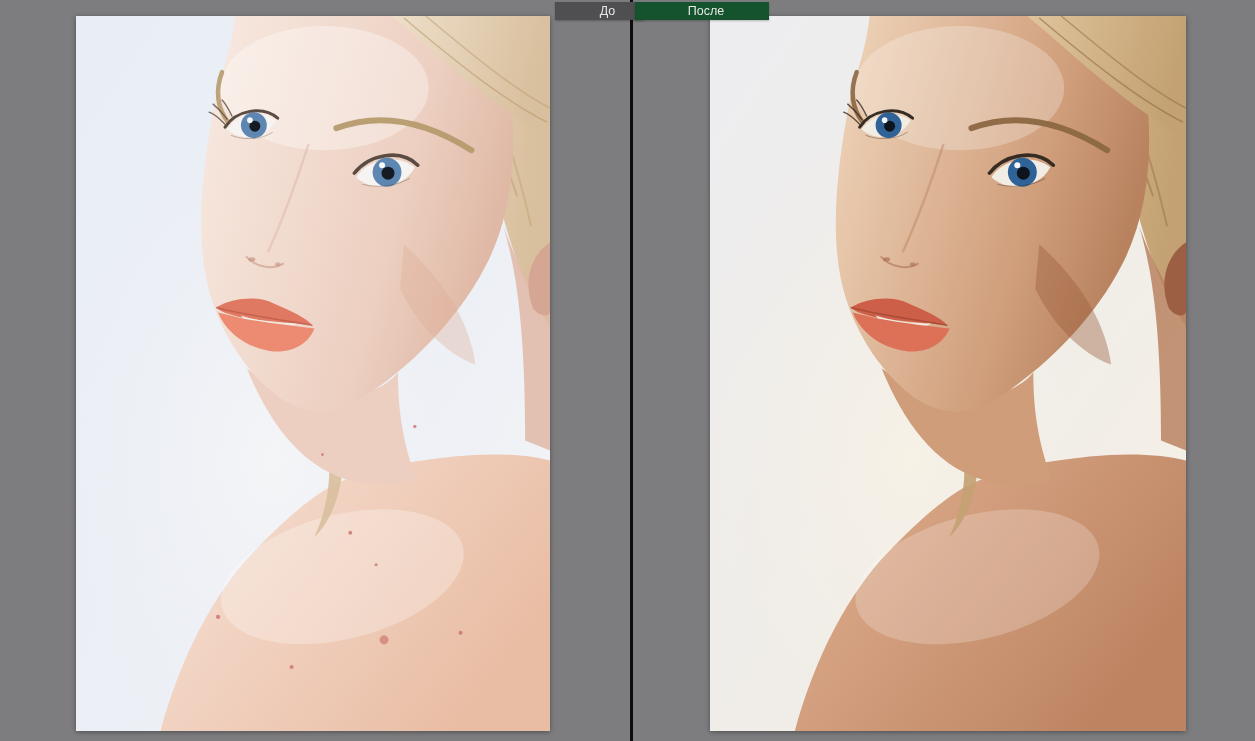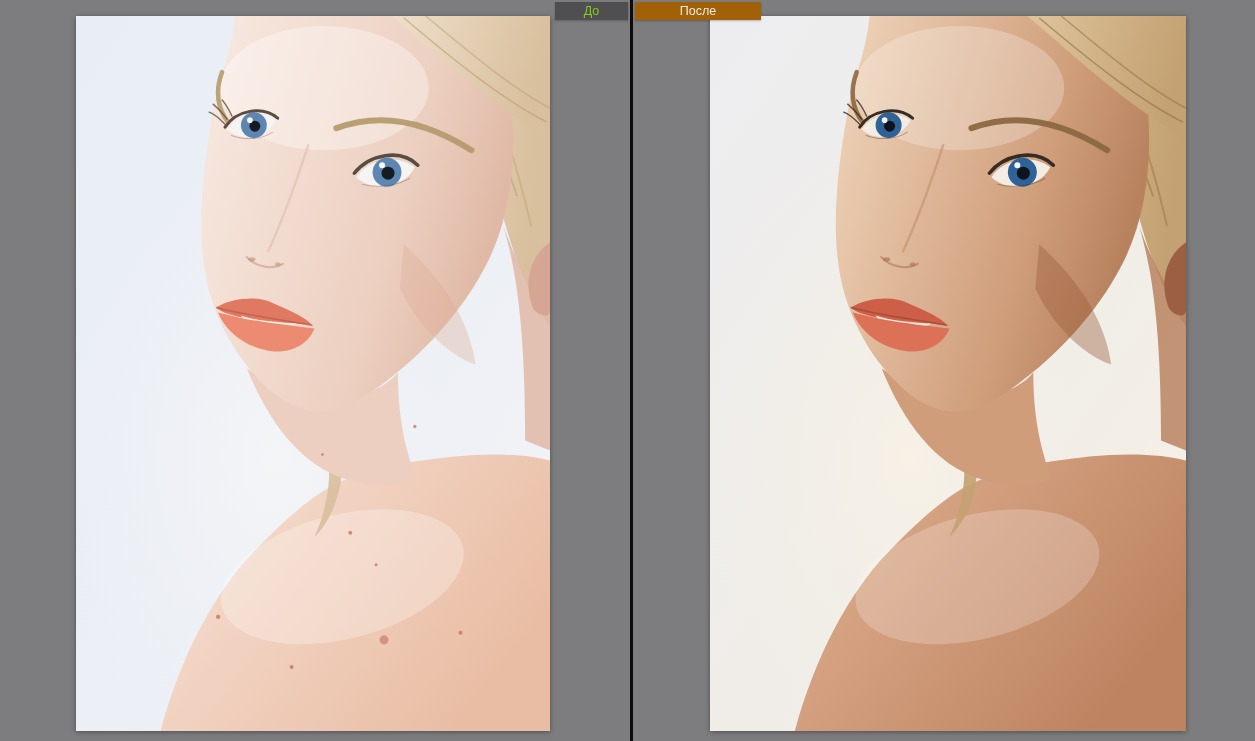--- a/index.html
+++ b/index.html
@@ -205,20 +205,20 @@
     <path d="M166,299 C184,305 206,307 222,307 C214,312 196,312 180,308 C172,306 168,302 166,299 Z" fill="#f4efe8" opacity="0.9"></path>
     <path d="M143,296 C151,316 172,332 199,335 C221,336 235,325 240,312 C222,310 196,307 168,302
              C156,299 147,297 143,296 Z" fill="#dd7158"></path>
     <path d="M141,291 C170,299 208,303 238,309" stroke="#8f3c2d" stroke-width="1.5" fill="none" opacity="0.55"></path>
 
   </svg>
     </div>
 
   <div class="divider" style="background: rgb(12, 12, 12);"></div>
 
-  <div class="badge badge-before" style="background: rgb(79, 79, 82); color: #84cc16;">
+  <div class="badge badge-before" style="background: rgb(79, 79, 82); color: #e5e5e5; padding-left: 16px;">
     <span>До</span>
   </div>
-  <div class="badge badge-after" style="background: #a16207; color: rgb(232, 232, 230);">
+  <div class="badge badge-after" style="background: #14532d; color: rgb(232, 232, 230); padding-left: 8px;">
     <span>После</span>
   </div>
 
 </div>
 
 </body></html>

